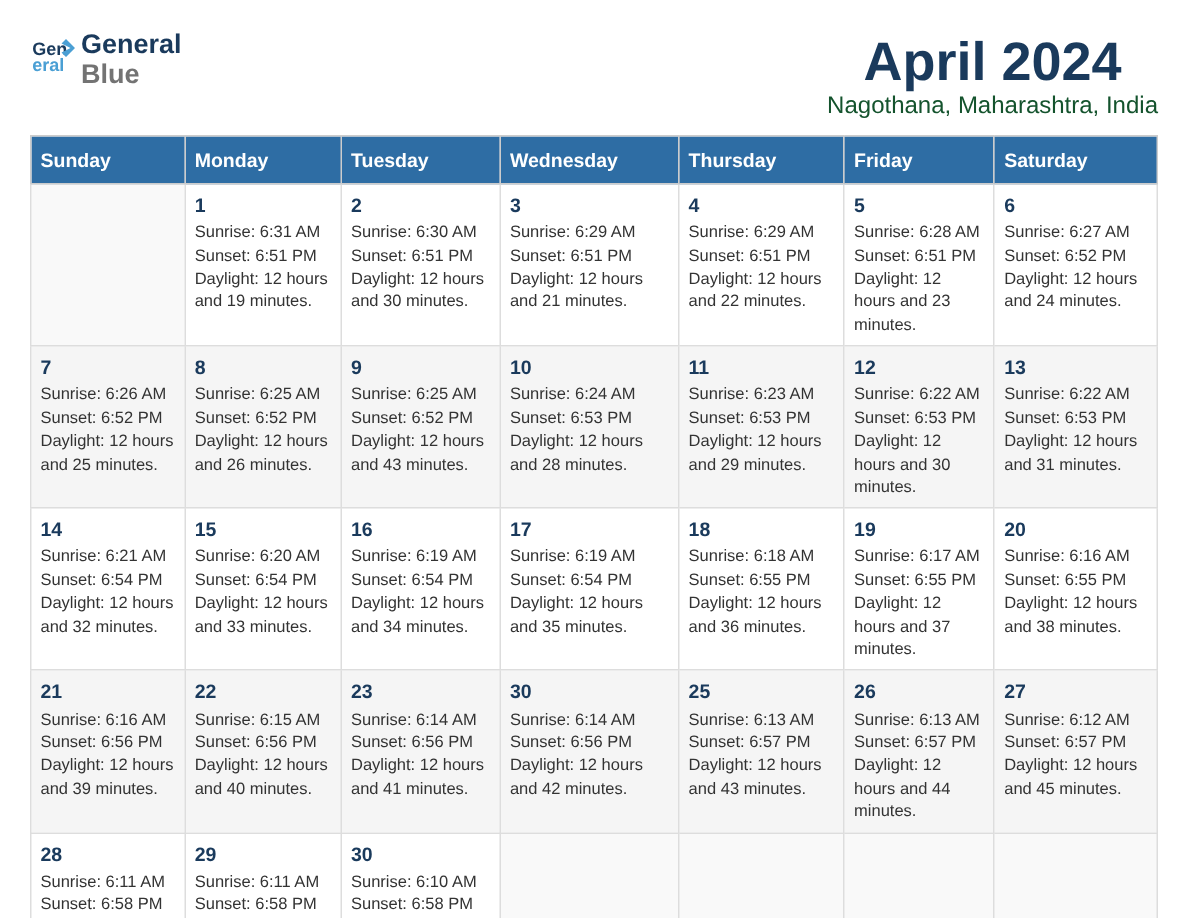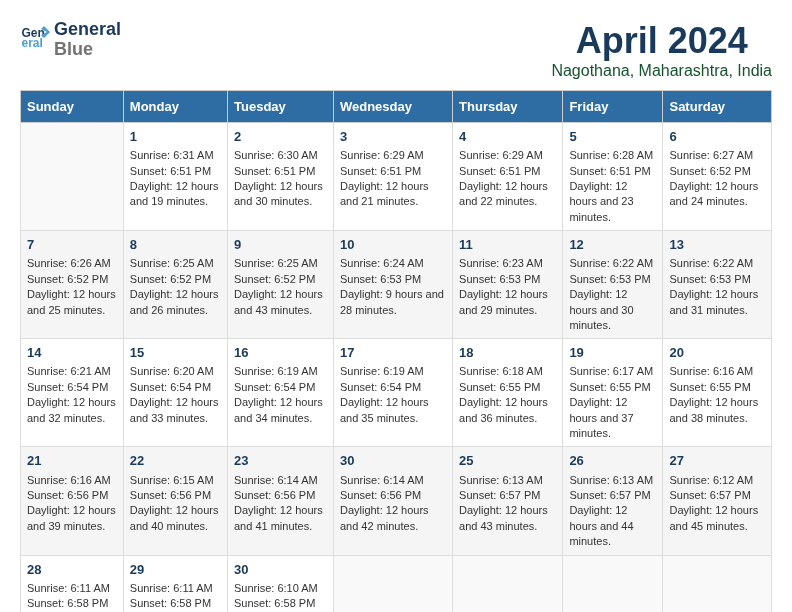--- a/index.html
+++ b/index.html
@@ -132,21 +132,21 @@
         <td><span class="day-num">2</span><span>Sunrise: 6:30 AM</span><br><span>Sunset: 6:51 PM</span><br><span>Daylight: 12 hours and 30 minutes.</span></td>
         <td><span class="day-num">3</span><span>Sunrise: 6:29 AM</span><br><span>Sunset: 6:51 PM</span><br><span>Daylight: 12 hours and 21 minutes.</span></td>
         <td><span class="day-num">4</span><span>Sunrise: 6:29 AM</span><br><span>Sunset: 6:51 PM</span><br><span>Daylight: 12 hours and 22 minutes.</span></td>
         <td><span class="day-num">5</span><span>Sunrise: 6:28 AM</span><br><span>Sunset: 6:51 PM</span><br><span>Daylight: 12 hours and 23 minutes.</span></td>
         <td><span class="day-num">6</span><span>Sunrise: 6:27 AM</span><br><span>Sunset: 6:52 PM</span><br><span>Daylight: 12 hours and 24 minutes.</span></td>
       </tr>
       <tr>
         <td><span class="day-num">7</span><span>Sunrise: 6:26 AM</span><br><span>Sunset: 6:52 PM</span><br><span>Daylight: 12 hours and 25 minutes.</span></td>
         <td><span class="day-num">8</span><span>Sunrise: 6:25 AM</span><br><span>Sunset: 6:52 PM</span><br><span>Daylight: 12 hours and 26 minutes.</span></td>
         <td><span class="day-num">9</span><span>Sunrise: 6:25 AM</span><br><span>Sunset: 6:52 PM</span><br><span>Daylight: 12 hours and 43 minutes.</span></td>
-        <td><span class="day-num">10</span><span>Sunrise: 6:24 AM</span><br><span>Sunset: 6:53 PM</span><br><span>Daylight: 9 hours and 28 minutes.</span></td>
+        <td><span class="day-num">10</span><span>Sunrise: 6:24 AM</span><br><span>Sunset: 6:53 PM</span><br><span>Daylight: 12 hours and 28 minutes.</span></td>
         <td><span class="day-num">11</span><span>Sunrise: 6:23 AM</span><br><span>Sunset: 6:53 PM</span><br><span>Daylight: 12 hours and 29 minutes.</span></td>
         <td><span class="day-num">12</span><span>Sunrise: 6:22 AM</span><br><span>Sunset: 6:53 PM</span><br><span>Daylight: 12 hours and 30 minutes.</span></td>
         <td><span class="day-num">13</span><span>Sunrise: 6:22 AM</span><br><span>Sunset: 6:53 PM</span><br><span>Daylight: 12 hours and 31 minutes.</span></td>
       </tr>
       <tr>
         <td><span class="day-num">14</span><span>Sunrise: 6:21 AM</span><br><span>Sunset: 6:54 PM</span><br><span>Daylight: 12 hours and 32 minutes.</span></td>
         <td><span class="day-num">15</span><span>Sunrise: 6:20 AM</span><br><span>Sunset: 6:54 PM</span><br><span>Daylight: 12 hours and 33 minutes.</span></td>
         <td><span class="day-num">16</span><span>Sunrise: 6:19 AM</span><br><span>Sunset: 6:54 PM</span><br><span>Daylight: 12 hours and 34 minutes.</span></td>
         <td><span class="day-num">17</span><span>Sunrise: 6:19 AM</span><br><span>Sunset: 6:54 PM</span><br><span>Daylight: 12 hours and 35 minutes.</span></td>
         <td><span class="day-num">18</span><span>Sunrise: 6:18 AM</span><br><span>Sunset: 6:55 PM</span><br><span>Daylight: 12 hours and 36 minutes.</span></td>

